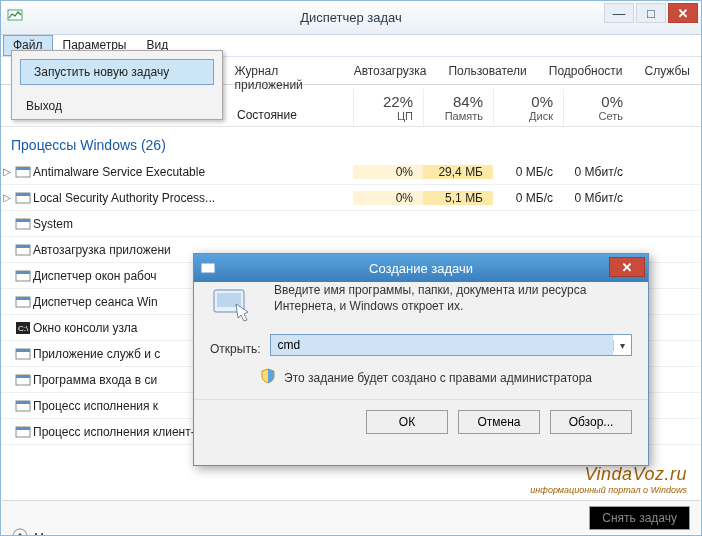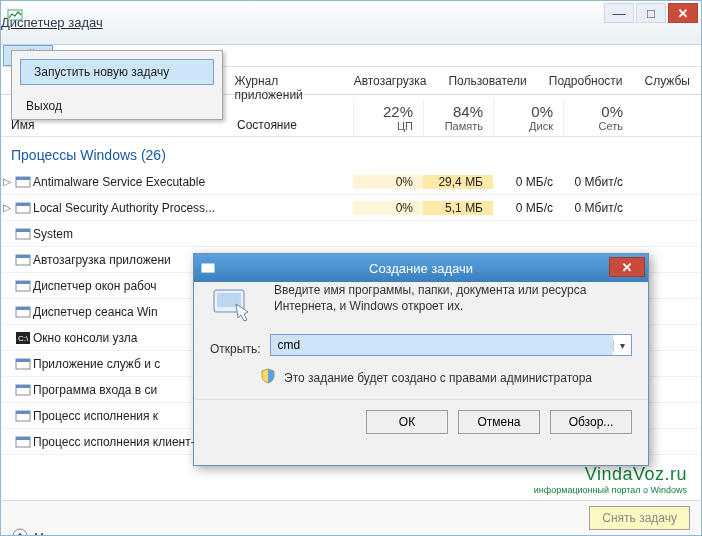--- a/index.html
+++ b/index.html
@@ -1,17 +1,17 @@
 <!DOCTYPE html>
 <html><head>
 <meta charset="utf-8">
 <style>
   * { box-sizing: border-box; font-family: "Segoe UI", Tahoma, sans-serif; }
   body { margin: 0; background: #fff; width: 702px; height: 536px; overflow: hidden; font-size: 12px; color: #222; position: relative; border: 1px solid #8fb8d8; }
-  .titlebar { height: 44px; background: linear-gradient(#fdfdfd,#e9f0f6); display: flex; align-items: center; justify-content: flex-start; position: relative; border-bottom: 1px solid #c8d4e0; text-decoration: underline; }
+  .titlebar { height: 34px; background: linear-gradient(#fdfdfd,#e9f0f6); display: flex; align-items: center; justify-content: center; position: relative; border-bottom: 1px solid #c8d4e0; }
   .titlebar .title { color: #2a3a4a; font-size: 13px; }
   .titlebar .win-controls { position: absolute; right: 3px; top: 2px; display: flex; }
   .wc-btn { width: 30px; height: 20px; display: flex; align-items: center; justify-content: center; margin-left: 2px; border: 1px solid rgba(0,0,0,0.1); font-size: 13px; }
   .wc-min,.wc-max { background: #e8eff6; color: #2a3a4a; }
   .wc-close { background: #c94b3b; color: #fff; font-weight: bold; }
   .titlebar .app-icon { position: absolute; left: 6px; top: 6px; width: 16px; height: 16px; display:flex; align-items:center; justify-content:center; }
   .menubar { height: 22px; background: #fff; display: flex; align-items: stretch; border-bottom: 1px solid #dbe3ee; padding-left: 2px; }
   .menu-item { padding: 3px 10px; cursor: default; }
   .menu-item.open { border: 1px solid #7da2ce; background: #cde6f7; padding: 2px 9px; }
   .dropdown { position: absolute; left: 10px; top: 49px; width: 212px; background: #f3f3f3; border: 1px solid #a7a7a7; box-shadow: 2px 2px 4px rgba(0,0,0,0.25); z-index: 40; }
@@ -30,37 +30,37 @@
   .row { display: flex; align-items: center; height: 26px; border-bottom: 1px solid #f0f0f0; }
   .row .exp { width: 12px; text-align: center; color: #666; font-size: 10px; }
   .row .ric { width: 20px; display:flex; align-items:center; justify-content:center; }
   .row .rname { flex: 0 0 200px; overflow: hidden; white-space: nowrap; text-overflow: ellipsis; }
   .row .cell { width: 70px; text-align: right; padding-right: 10px; font-size: 12px; }
   .row .cell.cpu { background: #fff5d6; }
   .row .cell.mem { background: #ffe9a8; }
   .row .padstate { width: 120px; }
   .statusbar { position: absolute; left: 1px; right: 1px; bottom: 1px; height: 34px; background: #f8f8f8; border-top: 1px solid #d8d8d8; display: flex; align-items: center; padding: 0 10px; justify-content: space-between; }
   .fewer { display: flex; align-items: center; gap: 6px; color: #444; margin-top: 40px; }
-  .end-btn { padding: 4px 12px; border: 1px solid #a0a0a0; background: #fef9c3; color: #888; }
+  .end-btn { padding: 4px 12px; border: 1px solid #a0a0a0; background: #000000; color: #888; }
   .dialog { position: absolute; left: 192px; top: 220px; width: 456px; background: #f1f1f1; border: 1px solid #6b8fb0; box-shadow: 3px 3px 10px rgba(0,0,0,0.35); z-index: 50; margin-top: 32px; }
   .dlg-title { height: 28px; background: linear-gradient(#5aa3de,#3b7fbd); color: #fff; display: flex; align-items: center; justify-content: center; position: relative; font-size: 13px; }
   .dlg-title .dlg-icon { position:absolute; left:6px; top:6px; }
   .dlg-close { position: absolute; right: 3px; top: 3px; width: 36px; height: 20px; background: #c94b3b; color: #fff; display: flex; align-items: center; justify-content: center; font-weight: bold; border: 1px solid rgba(0,0,0,0.2); }
   .dlg-body { padding: 0 16px 8px; display: flex; gap: 24px; justify-content: center; }
   .dlg-ico { width: 40px; height: 40px; flex: none; }
   .dlg-text { font-size: 12px; color: #333; line-height: 1.35; }
   .dlg-row { display: flex; align-items: flex-end; padding: 4px 16px 8px; gap: 10px; }
   .dlg-row label { font-size: 12px; color: #333; }
   .combo { flex: 1; display: flex; align-items: center; border: 1px solid #7a9ecb; background: #fff; height: 22px; }
   .combo input { flex: 1; border: none; outline: none; padding: 0 6px; font-size: 12px; background: #cfe3f7; height: 100%; }
   .combo .dd { width: 18px; text-align: center; border-left: 1px solid #c8c8c8; color: #444; font-size: 10px; }
   .dlg-admin { display: flex; align-items: center; gap: 8px; padding: 4px 16px 12px 66px; font-size: 12px; color: #333; }
   .dlg-buttons { display: flex; justify-content: flex-end; gap: 10px; padding: 10px 16px 31px; border-top: 1px solid #e0e0e0; background: #f1f1f1; }
   .dlg-buttons button { width: 82px; height: 24px; border: 1px solid #9b9b9b; background: #efefef; font-size: 12px; }
-  .watermark { position: absolute; right: 14px; bottom: 40px; text-align: right; color: #15803d; z-index: 30; }
+  .watermark { position: absolute; right: 14px; bottom: 40px; text-align: right; color: #a16207; font-style: italic; z-index: 30; }
   .watermark .wm1 { font-size: 18px; letter-spacing: 0.5px; }
   .watermark .wm2 { font-size: 9px; }
   svg.proc-ico { width:16px; height:16px; }
 </style>
 </head>
 <body>
 
 <div class="titlebar">
   <span class="app-icon">
     <svg width="16" height="16">

